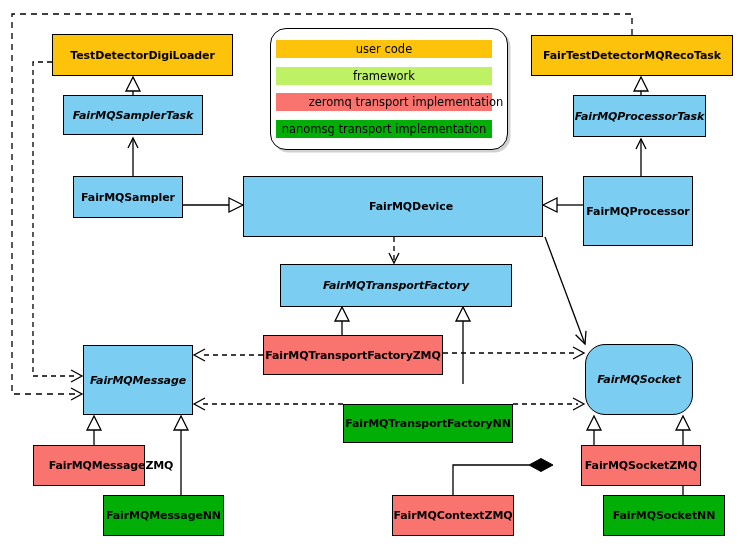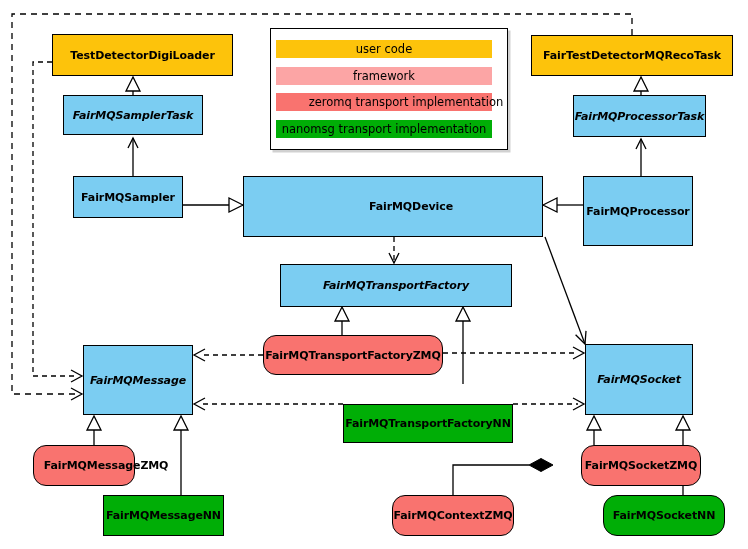--- a/index.html
+++ b/index.html
@@ -14,21 +14,21 @@
   svg.edges polygon.tri{fill:#ffffff;stroke:#000;stroke-width:1.3;}
   svg.edges polygon.diamond{fill:#000;stroke:#000;stroke-width:1;}
   .node{
     position:absolute;z-index:2;box-sizing:border-box;border:1.4px solid #000;
     display:flex;align-items:center;justify-content:center;text-align:center;
     font-weight:bold;font-size:11px;color:#000;white-space:nowrap;letter-spacing:-0.1px;
   }
   .node.abstract{font-style:italic;}
   .yellow{background:#fdc30b;}
   .blue{background:#7bcdf2;}
-  .red{background:#f9736f;border-radius:13px;}
+  .red{background:#f9736f;}
   .green{background:#00ae06;}
   .legend{
     position:absolute;z-index:2;box-sizing:border-box;border:1.4px solid #000;background:#fff;
     box-shadow:2.5px 2.5px 0 rgba(0,0,0,0.18);
     display:flex;flex-direction:column;justify-content:space-evenly;
     padding:3px 15px 3px 5px;
   }
   .legend-bar{
     height:18px;display:flex;align-items:center;justify-content:center;
     font-size:11.5px;color:#000;white-space:nowrap;
@@ -140,25 +140,25 @@
       <line x1="683" y1="495" x2="683" y2="430"></line>
       <polygon class="tri" points="683,416 676,430 690,430"></polygon>
     </g>
 
     <g>
       <polyline points="453,495 453,465 529,465"></polyline>
       <polygon class="diamond" points="529,465 541,458.5 553,465 541,471.5"></polygon>
     </g>
   </svg>
 
-  <div class="legend" style="left:270px;top:28px;width:238px;height:122px;">
+  <div class="legend" style="left:270px;top:28px;width:238px;height:122px;border-radius:16px;">
     <div class="legend-bar" style="background: rgb(253, 195, 11);">
       <span>user code</span>
     </div>
-    <div class="legend-bar" style="background: #fca5a5;">
+    <div class="legend-bar" style="background: #bef264;">
       <span>framework</span>
     </div>
     <div class="legend-bar" style="background: rgb(249, 115, 111); padding-left: 44px;">
       <span>zeromq transport implementation</span>
     </div>
     <div class="legend-bar" style="background: rgb(0, 174, 6);">
       <span>nanomsg transport implementation</span>
     </div>
   </div>
 
@@ -177,25 +177,25 @@
   <div class="node blue" style="left:583px;top:176px;width:110px;height:70px;">FairMQProcessor</div>
 
   <div class="node blue abstract" style="left:263px;top:264px;width:232px;height:43px;margin-left:17px;">FairMQTransportFactory</div>
 
   <div class="node red" style="left:263px;top:335px;width:180px;height:40px;">FairMQTransportFactoryZMQ</div>
 
   <div class="node green" style="left:343px;top:384px;width:170px;height:39px;margin-top:20px;">FairMQTransportFactoryNN</div>
 
   <div class="node blue abstract" style="left:83px;top:345px;width:110px;height:70px;">FairMQMessage</div>
 
-  <div class="node blue abstract" style="left:585px;top:344px;width:108px;height:71px;">FairMQSocket</div>
-
-  <div class="node red" style="left:33px;top:445px;width:102px;height:41px;padding-left:44px;">FairMQMessageZMQ</div>
+  <div class="node blue abstract" style="left:585px;top:344px;width:108px;height:71px;border-radius:20px;">FairMQSocket</div>
+
+  <div class="node red" style="left:33px;top:445px;width:112px;height:41px;padding-left:44px;">FairMQMessageZMQ</div>
 
   <div class="node green" style="left:103px;top:495px;width:121px;height:41px;">FairMQMessageNN</div>
 
   <div class="node red" style="left:392px;top:495px;width:122px;height:41px;">FairMQContextZMQ</div>
 
   <div class="node red" style="left:581px;top:445px;width:120px;height:41px;">FairMQSocketZMQ</div>
 
-  <div class="node green" style="left:603px;top:495px;width:122px;height:41px;border-radius:14px;">FairMQSocketNN</div>
+  <div class="node green" style="left:603px;top:495px;width:122px;height:41px;">FairMQSocketNN</div>
 
 </div>
 
 </body></html>

